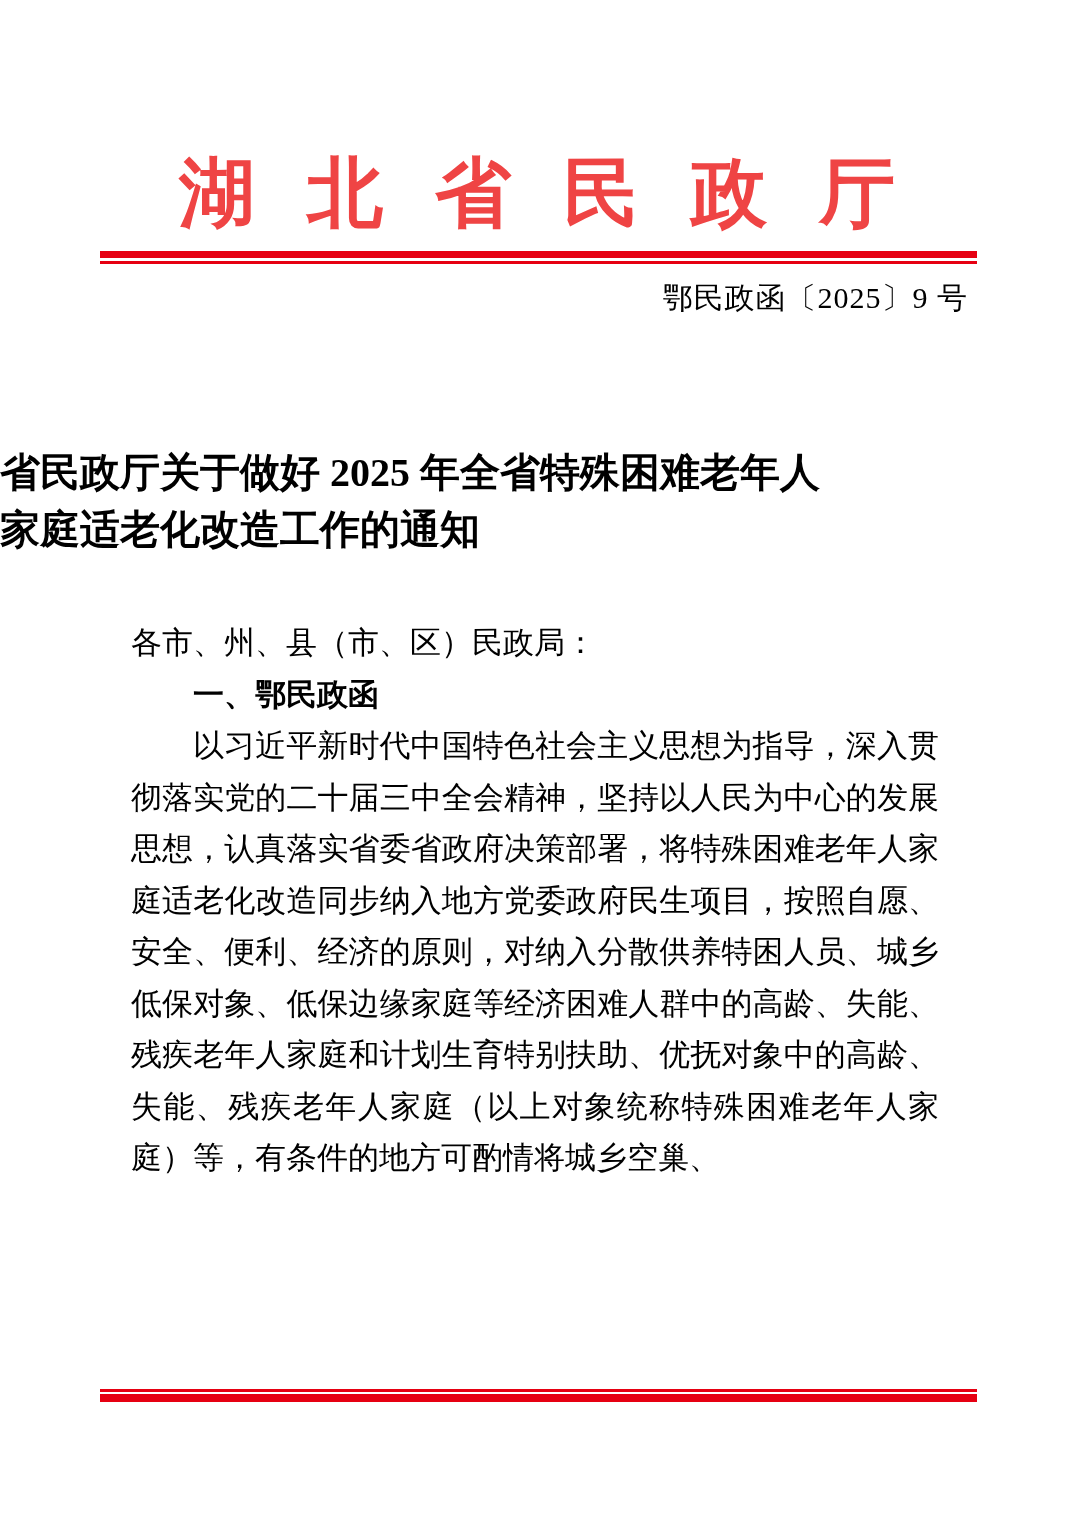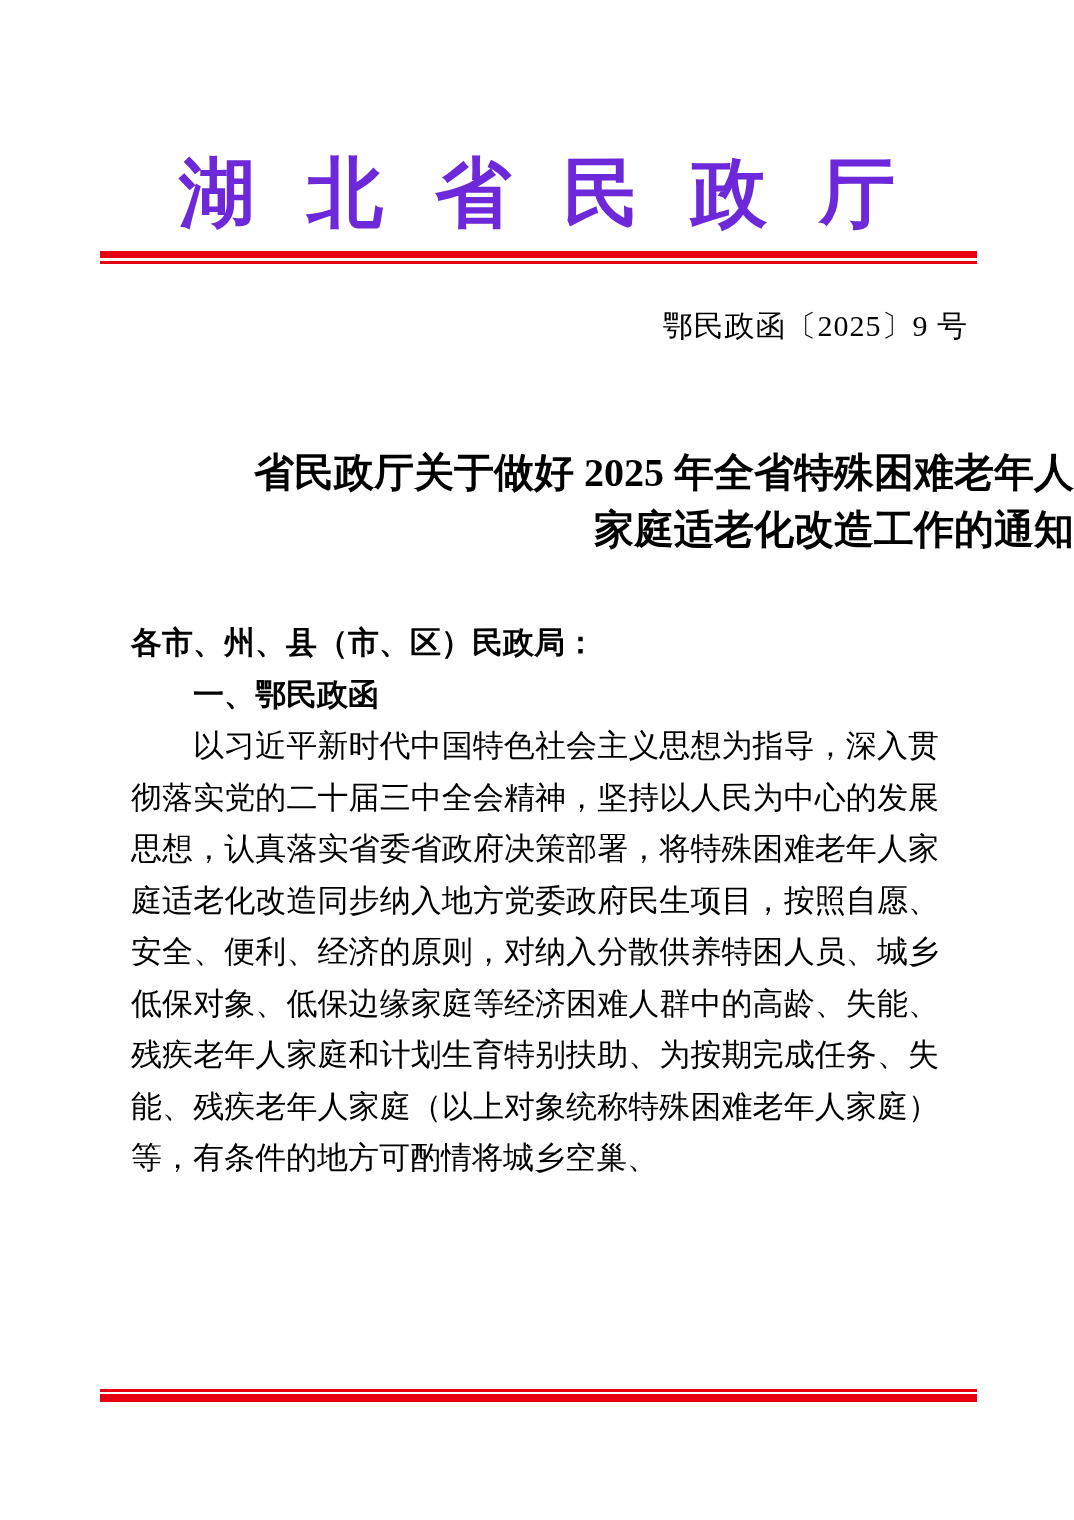--- a/index.html
+++ b/index.html
@@ -13,21 +13,21 @@
     font-family: "Liberation Serif", "DejaVu Serif", serif;
   }
 
   
   .agency-name {
     position: absolute;
     top: 150px;
     left: 0;
     width: 100%;
     text-align: center;
-    color: #6d28d9;
+    color: #ef4444;
     font-size: 76px;
     font-weight: bold;
     letter-spacing: 52px;
     text-indent: 52px;
     line-height: 86px;
     white-space: nowrap;
   }
 
   
   .rule {
@@ -37,52 +37,52 @@
     background: #e60012;
   }
   .rule-top-thick    { top: 251px;  height: 7px; }
   .rule-top-thin     { top: 261px;  height: 3px; }
   .rule-bottom-thin  { top: 1389px; height: 3px; }
   .rule-bottom-thick { top: 1394px; height: 8px; }
 
   
   .doc-number {
     position: absolute;
-    top: 308px;
+    top: 280px;
     right: 106px;
     font-size: 30px;
     line-height: 36px;
     font-weight: normal;
     letter-spacing: 1px;
   }
 
   
   .doc-title {
     position: absolute;
     top: 444px;
     left: 0;
     width: 100%;
-    text-align: right;
+    text-align: left;
     font-size: 40px;
     font-weight: bold;
     line-height: 57px;
   }
 
   
   .body-text {
     position: absolute;
     top: 617px;
     left: 131px;
     width: 808px;
     font-size: 31px;
     line-height: 51.5px;
     text-align: justify;
   }
   .body-text p { margin: 0; }
-  .salutation { text-indent: 0; font-weight: bold; }
+  .salutation { text-indent: 0; }
   .para { text-indent: 2em; }
   .section-heading {
     text-indent: 2em;
     font-family: "Liberation Sans", "DejaVu Sans", sans-serif;
     font-weight: bold;
   }
 </style>
 </head>
 <body>
 
@@ -96,19 +96,19 @@
   <div class="doc-number">鄂民政函〔2025〕9 号</div>
 
   <div class="doc-title">
     <div>省民政厅关于做好 2025 年全省特殊困难老年人</div>
     <div>家庭适老化改造工作的通知</div>
   </div>
 
   <div class="body-text">
     <p class="salutation">各市、州、县（市、区）民政局：</p>
     <p class="section-heading">一、鄂民政函</p>
-    <p class="para">以习近平新时代中国特色社会主义思想为指导，深入贯彻落实党的二十届三中全会精神，坚持以人民为中心的发展思想，认真落实省委省政府决策部署，将特殊困难老年人家庭适老化改造同步纳入地方党委政府民生项目，按照自愿、安全、便利、经济的原则，对纳入分散供养特困人员、城乡低保对象、低保边缘家庭等经济困难人群中的高龄、失能、残疾老年人家庭和计划生育特别扶助、为按期完成任务、失能、残疾老年人家庭（以上对象统称特殊困难老年人家庭）等，有条件的地方可酌情将城乡空巢、</p>
+    <p class="para">以习近平新时代中国特色社会主义思想为指导，深入贯彻落实党的二十届三中全会精神，坚持以人民为中心的发展思想，认真落实省委省政府决策部署，将特殊困难老年人家庭适老化改造同步纳入地方党委政府民生项目，按照自愿、安全、便利、经济的原则，对纳入分散供养特困人员、城乡低保对象、低保边缘家庭等经济困难人群中的高龄、失能、残疾老年人家庭和计划生育特别扶助、优抚对象中的高龄、失能、残疾老年人家庭（以上对象统称特殊困难老年人家庭）等，有条件的地方可酌情将城乡空巢、</p>
   </div>
 
   <div class="rule rule-bottom-thin"></div>
   <div class="rule rule-bottom-thick"></div>
 
 </div>
 
 </body></html>

